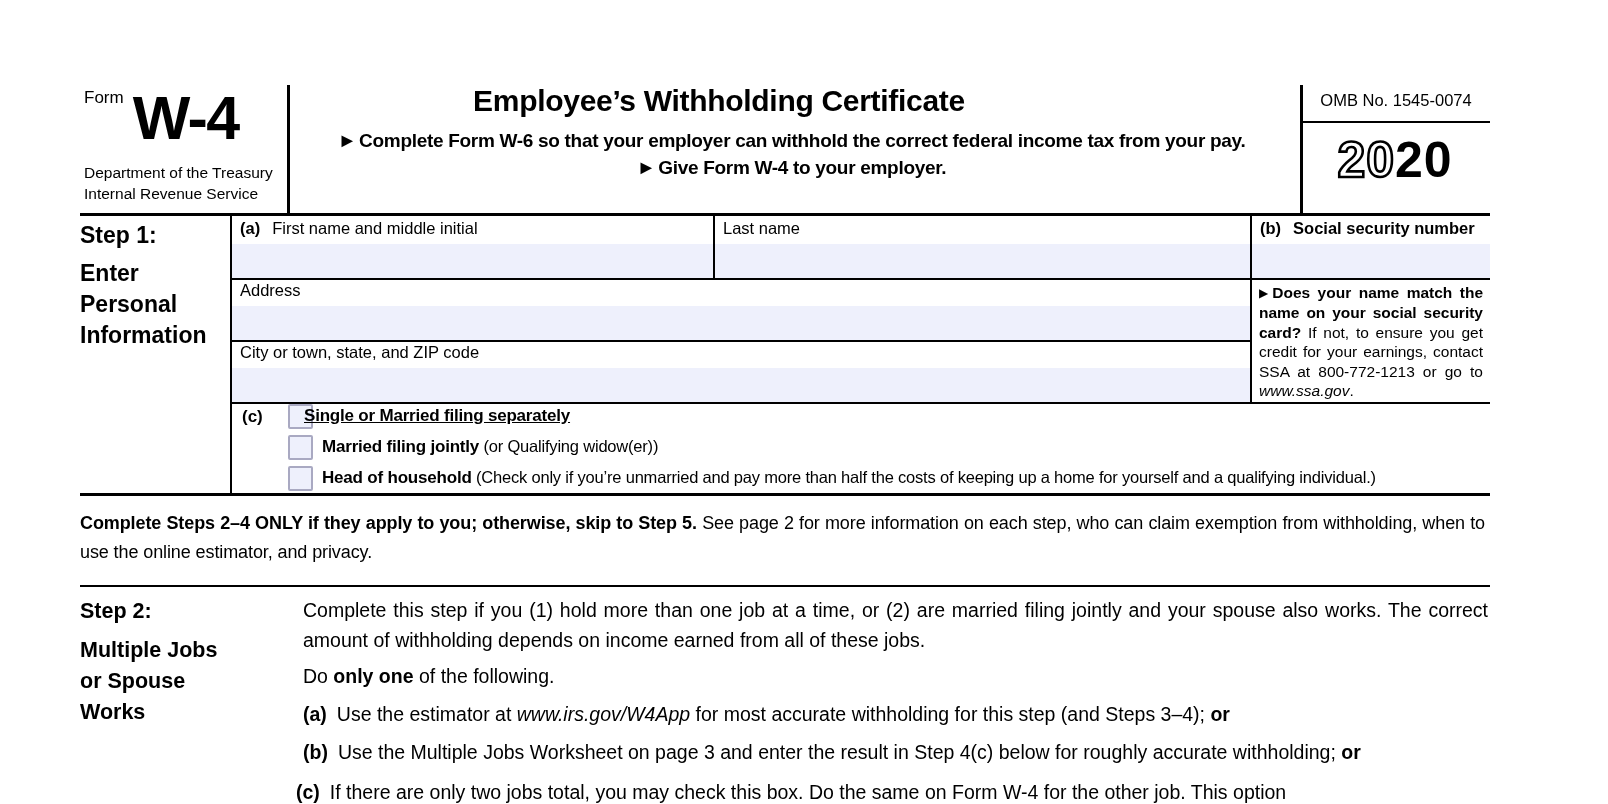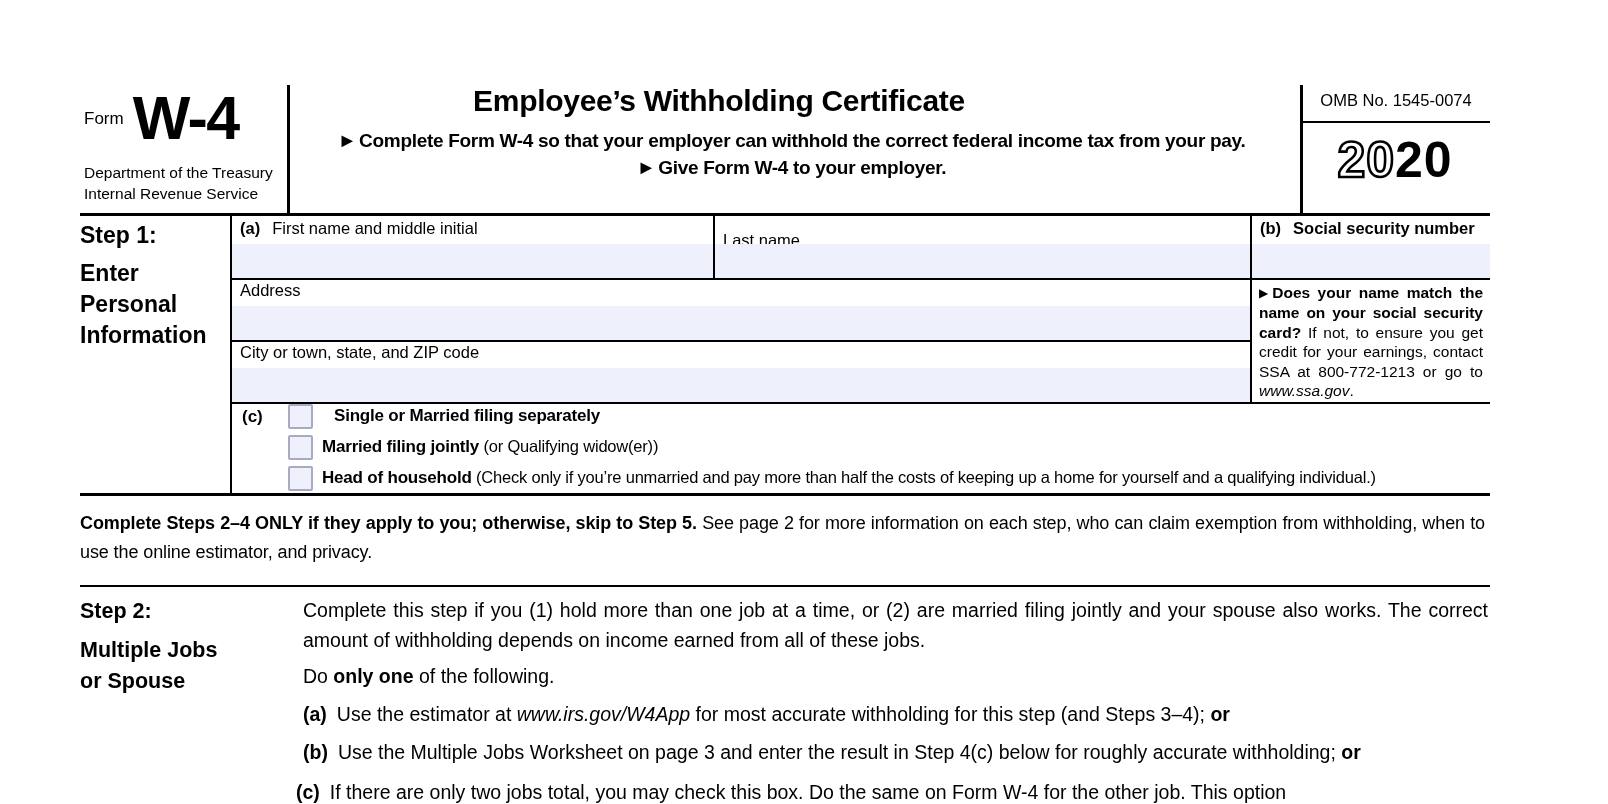--- a/index.html
+++ b/index.html
@@ -38,33 +38,33 @@
   .interstep{font-size:18px;line-height:28.5px;text-align:justify;letter-spacing:-0.1px;}
   
   .step2label{font-size:21.5px;font-weight:bold;line-height:31px;}
   .body-par{font-size:19.5px;line-height:29.5px;text-align:justify;}
   .body-line{font-size:19.5px;white-space:nowrap;text-align:center;}
   .body-line .tag{font-weight:bold;margin-right:10px;}
 </style>
 </head>
 <body>
 
-<div class="abs" style="left:84px;top:88px;display:flex;align-items:center;">
+<div class="abs" style="left:84px;top:88px;display:flex;align-items:flex-start;">
   <span class="form-word">Form</span>
   <span class="form-number">W-4</span>
 </div>
 <div class="abs dept" style="left:84px;top:163px;">
   <div>Department of the Treasury</div>
   <div>Internal Revenue Service</div>
 </div>
 
 <div class="abs title" style="left:287px;top:84px;width:864px;">Employee’s Withholding Certificate</div>
 
 <div class="abs bullets" style="left:287px;top:127px;width:1013px;">
-  <div class="row"><span class="tri">▶</span><span>Complete Form W-4 so that your employer can withhold the correct federal income tax from your pay.</span></div>
+  <div class="row"><span class="tri">▶</span><span>Complete Form W-6 so that your employer can withhold the correct federal income tax from your pay.</span></div>
   <div class="row"><span class="tri">▶</span><span>Give Form W-4 to your employer.</span></div>
 </div>
 
 <div class="abs omb" style="left:1302px;top:91px;width:188px;">OMB No. 1545-0074</div>
 <div class="hline" style="left:1300px;top:121px;width:190px;height:1.5px;"></div>
 <div class="abs year" style="left:1300px;top:135px;width:190px;">
   <span class="yr-outline">20</span><span>20</span>
 </div>
 
 <div class="vline" style="left:287px;top:85px;height:129px;"></div>
@@ -82,41 +82,41 @@
 <div class="abs steplabel" style="left:80px;top:220px;width:148px;">
   <div style="margin-bottom:7px;">Step 1:</div>
   <div>Enter</div>
   <div>Personal</div>
   <div>Information</div>
 </div>
 
 <div class="abs cell-label" style="left:240px;top:219px;">
   <span class="tag">(a)</span><span>First name and middle initial</span>
 </div>
-<div class="abs cell-label" style="left:723px;top:219px;margin-top:12px;">Last name</div>
+<div class="abs cell-label" style="left:723px;top:219px;">Last name</div>
 <div class="abs cell-label b" style="left:1260px;top:219px;">
   <span class="tag">(b)</span><span>Social security number</span>
 </div>
 <div class="field" style="left:232px;top:244px;width:481px;height:34px;"></div>
 <div class="field" style="left:715px;top:244px;width:535px;height:34px;"></div>
 <div class="field" style="left:1252px;top:244px;width:238px;height:34px;"></div>
 
 <div class="abs cell-label" style="left:240px;top:281px;">Address</div>
 <div class="field" style="left:232px;top:306px;width:1018px;height:34px;"></div>
 
 <div class="abs cell-label" style="left:240px;top:343px;">City or town, state, and ZIP code</div>
 <div class="field" style="left:232px;top:368px;width:1018px;height:34px;"></div>
 
 <div class="abs namematch" style="left:1259px;top:283px;width:224px;">
   <span class="tri">▶</span><span class="b">Does your name match the name on your social security card?</span><span> If not, to ensure you get credit for your earnings, contact SSA at 800-772-1213 or go to </span><span class="i">www.ssa.gov</span><span>.</span>
 </div>
 
 <div class="abs ctag" style="left:242px;top:407px;">(c)</div>
 <div class="cbox" style="left:288px;top:404px;"></div>
-<div class="abs cb-label" style="left:334px;top:406px;">
+<div class="abs cb-label" style="left:304px;top:406px;text-decoration:underline;">
   <span class="b">Single or Married filing separately</span>
 </div>
 <div class="cbox" style="left:288px;top:435px;"></div>
 <div class="abs cb-label" style="left:322px;top:437px;">
   <span class="b">Married filing jointly</span><span class="note"> (or Qualifying widow(er))</span>
 </div>
 <div class="cbox" style="left:288px;top:466px;"></div>
 <div class="abs cb-label" style="left:322px;top:468px;">
   <span class="b">Head of household</span><span class="note"> (Check only if you’re unmarried and pay more than half the costs of keeping up a home for yourself and a qualifying individual.)</span>
 </div>
@@ -124,20 +124,21 @@
 <div class="abs interstep" style="left:80px;top:509px;width:1405px;">
   <span class="b">Complete Steps 2–4 ONLY if they apply to you; otherwise, skip to Step 5.</span><span> See page 2 for more information on each step, who can claim exemption from withholding, when to use the online estimator, and privacy.</span>
 </div>
 
 <div class="hline" style="left:80px;top:585px;width:1410px;height:2px;"></div>
 
 <div class="abs step2label" style="left:80px;top:596px;width:220px;">
   <div style="margin-bottom:8px;">Step 2:</div>
   <div>Multiple Jobs</div>
   <div>or Spouse</div>
+  <div>Works</div>
 </div>
 
 <div class="abs body-par" style="left:303px;top:596px;width:1185px;">Complete this step if you (1) hold more than one job at a time, or (2) are married filing jointly and your spouse also works. The correct amount of withholding depends on income earned from all of these jobs.</div>
 
 <div class="abs body-line" style="left:303px;top:665px;">
   <span>Do </span><span class="b">only one</span><span> of the following.</span>
 </div>
 
 <div class="abs body-line" style="left:303px;top:703px;">
   <span class="tag">(a)</span><span>Use the estimator at </span><span class="i">www.irs.gov/W4App</span><span> for most accurate withholding for this step (and Steps 3–4); </span><span class="b">or</span>

